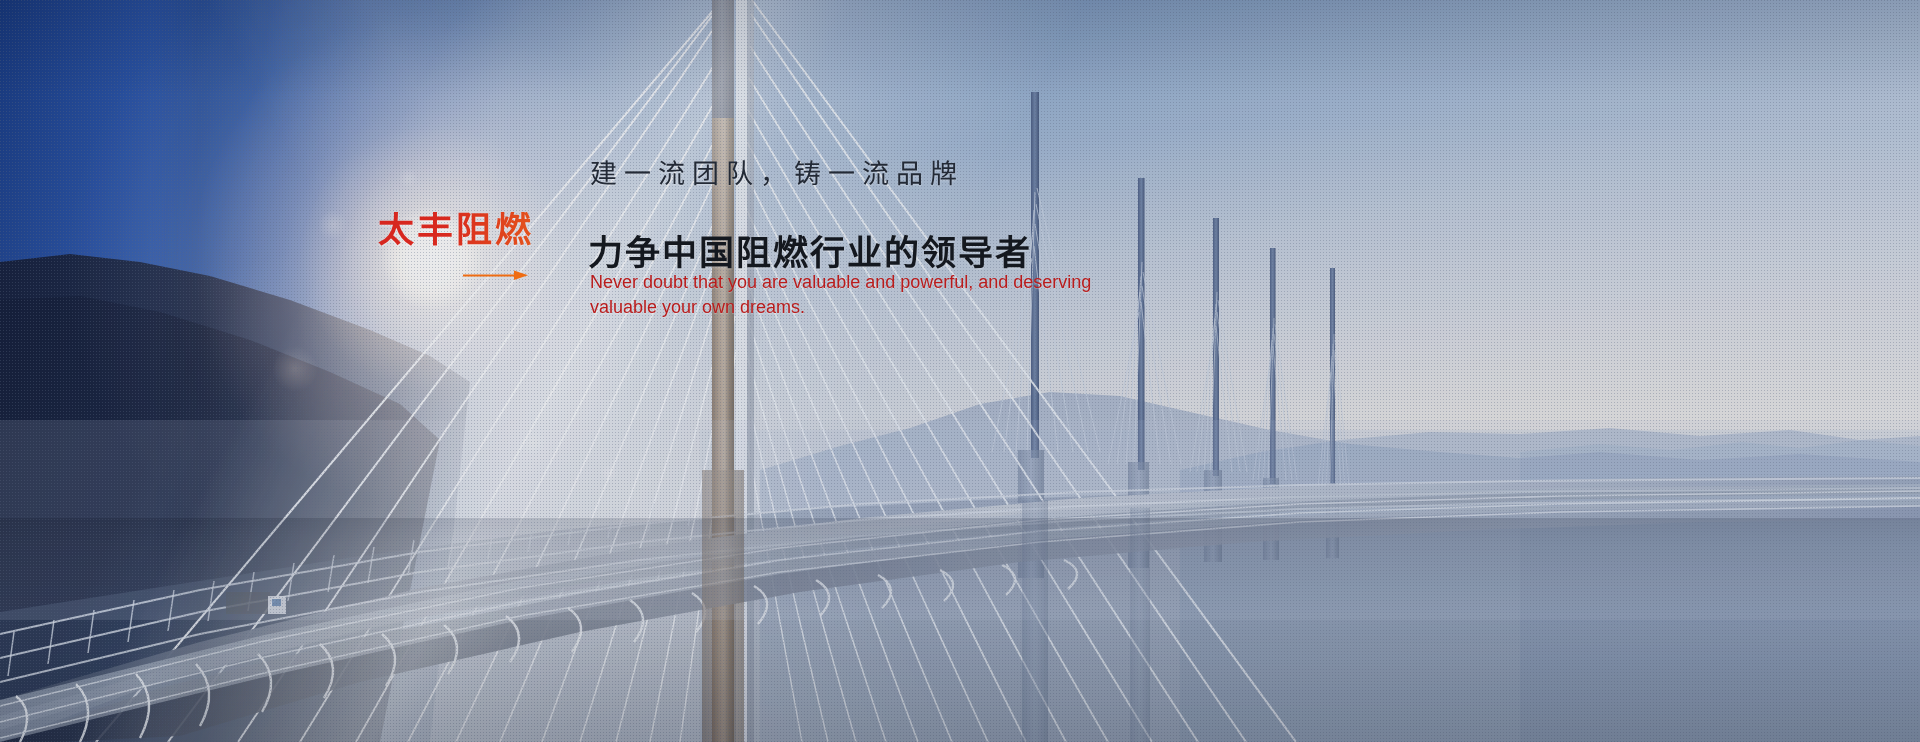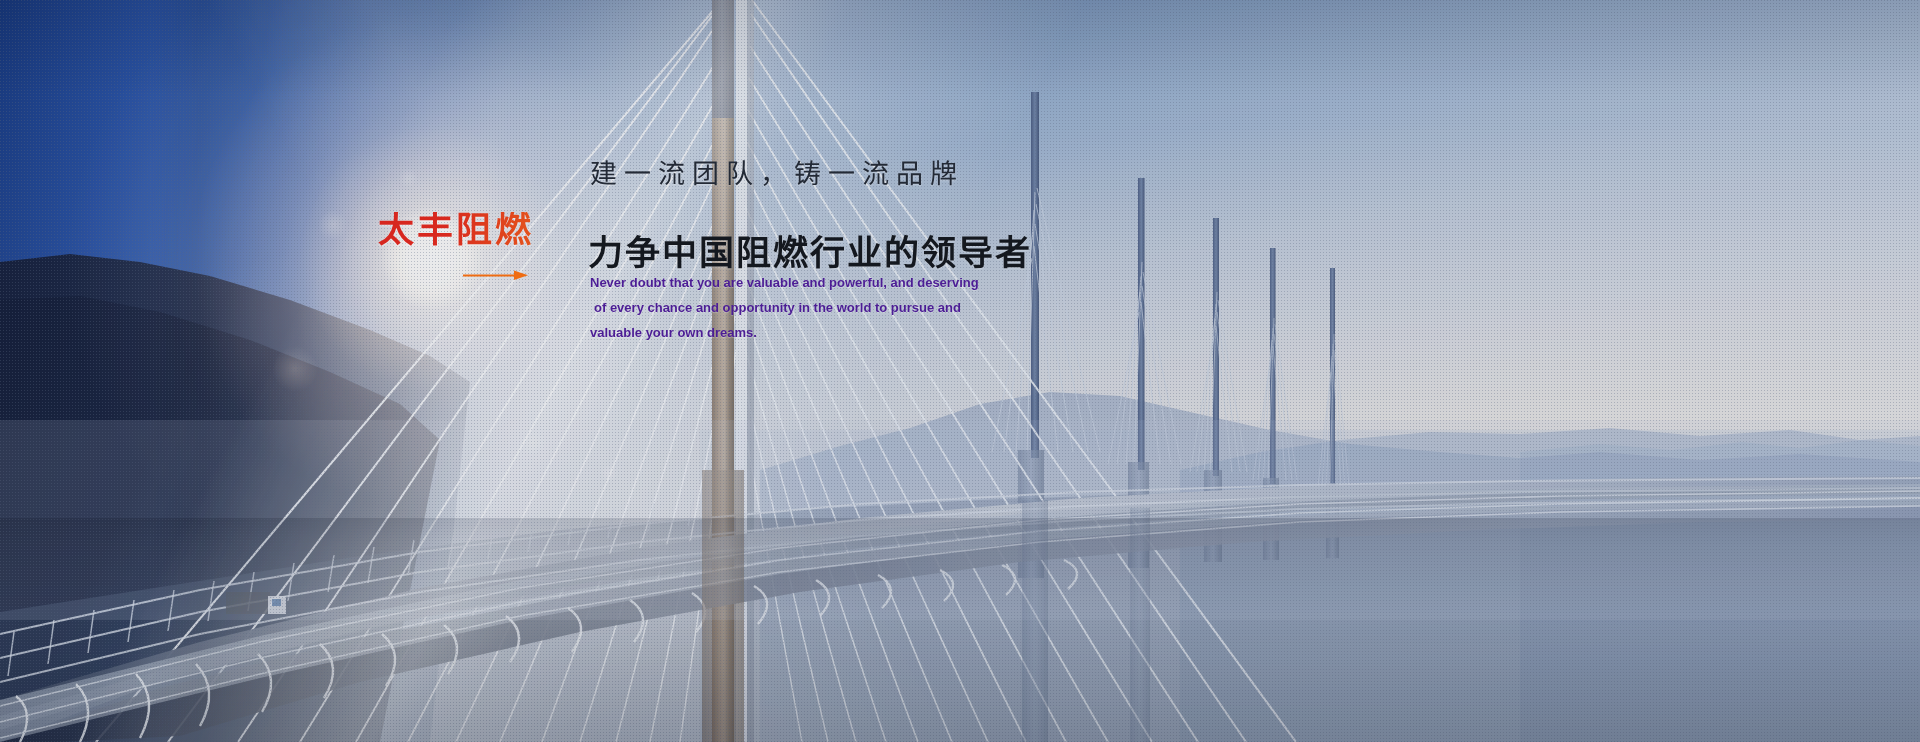--- a/index.html
+++ b/index.html
@@ -208,24 +208,24 @@
     text-shadow: 0 1px 2px rgba(255,255,255,0.30);
   }
 
   
   #para {
     position: absolute;
     left: 590px;
     top: 270px;
     width: 470px;
     font-family: "Liberation Sans", "DejaVu Sans", sans-serif;
-    font-size: 13px;
-    font-weight: 700;
+    font-size: 18px;
+    font-weight: 400;
     line-height: 25px;
-    color: #4c1d95;
+    color: #b91c1c;
     text-shadow: 0 1px 1px rgba(255,255,255,0.30);
   }
   #para .ln { display: block; white-space: nowrap; }
   #para .ln2 { text-indent: 4px; }
 </style>
 </head>
 <body>
 
 <div id="banner">
 
@@ -524,18 +524,17 @@
         <path d="M52,2.5 L66,7.3 L52,12" fill="#ef6c12"></path>
       </svg>
     </div>
 
     <div id="headline1">建一流团队，铸一流品牌</div>
 
     <div id="headline2">力争中国阻燃行业的领导者</div>
 
     <div id="para">
       <span class="ln ln1">Never doubt that you are valuable and powerful, and deserving</span>
-      <span class="ln ln2"> of every chance and opportunity in the world to pursue and</span>
       <span class="ln ln3">valuable your own dreams.</span>
     </div>
 
   </div>
 </div>
 
 </body></html>

